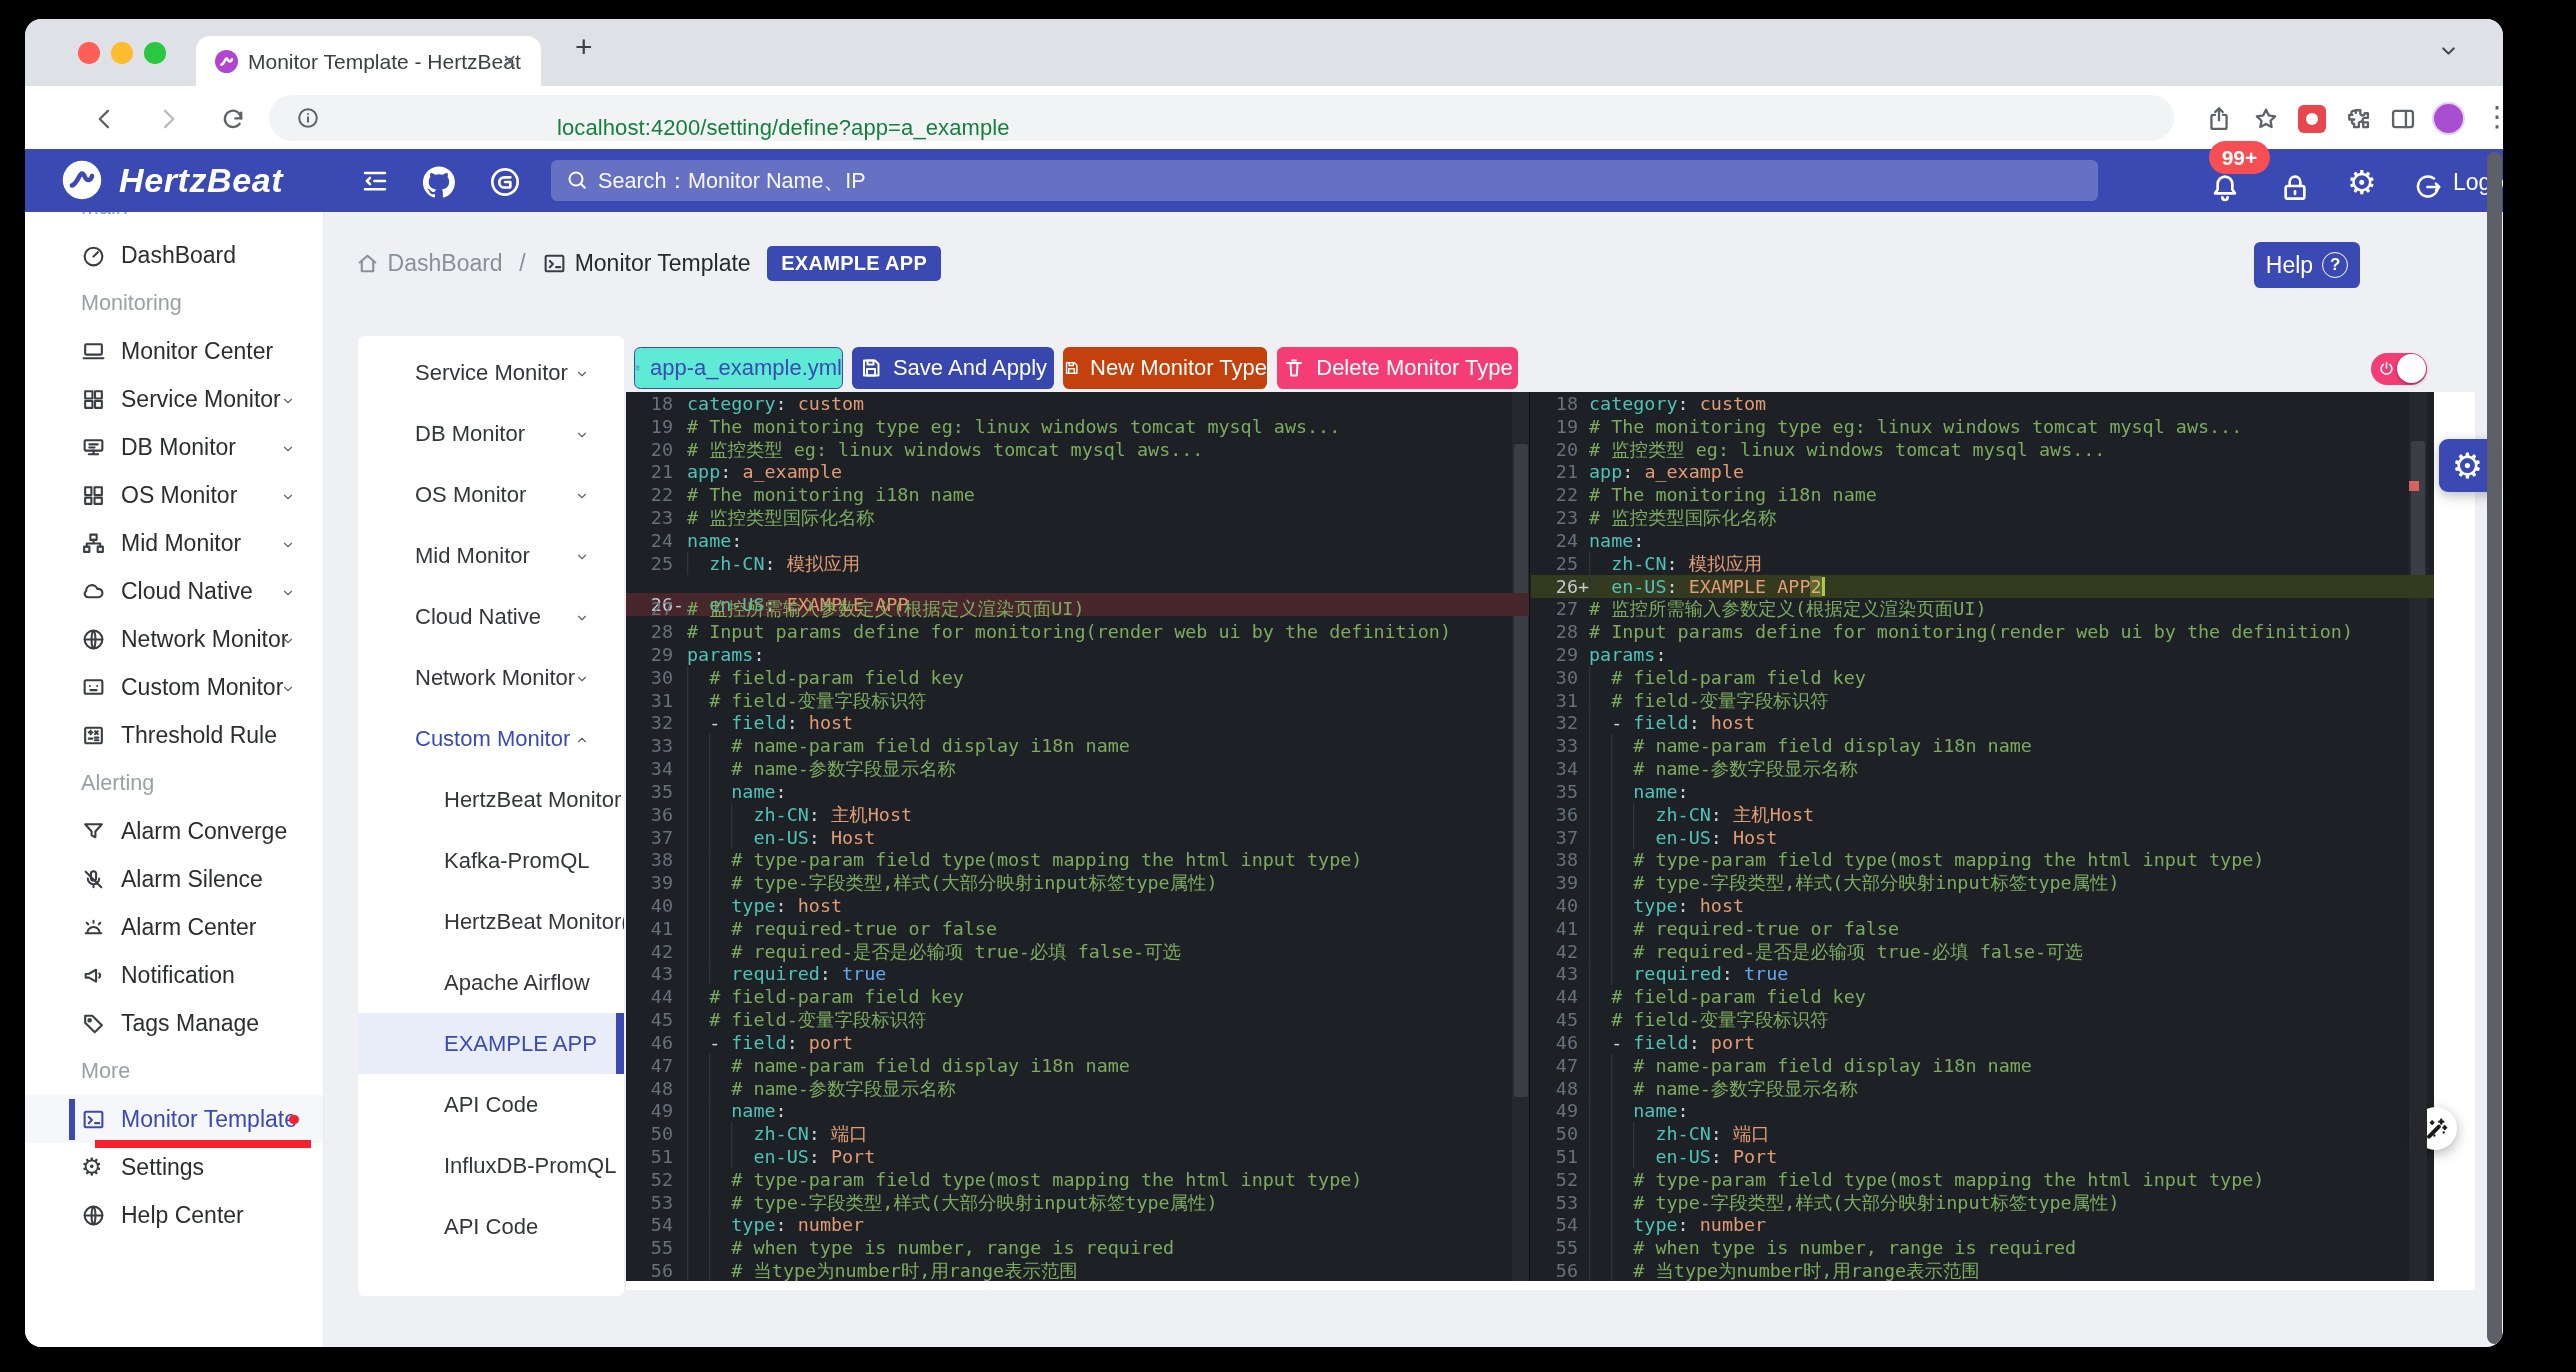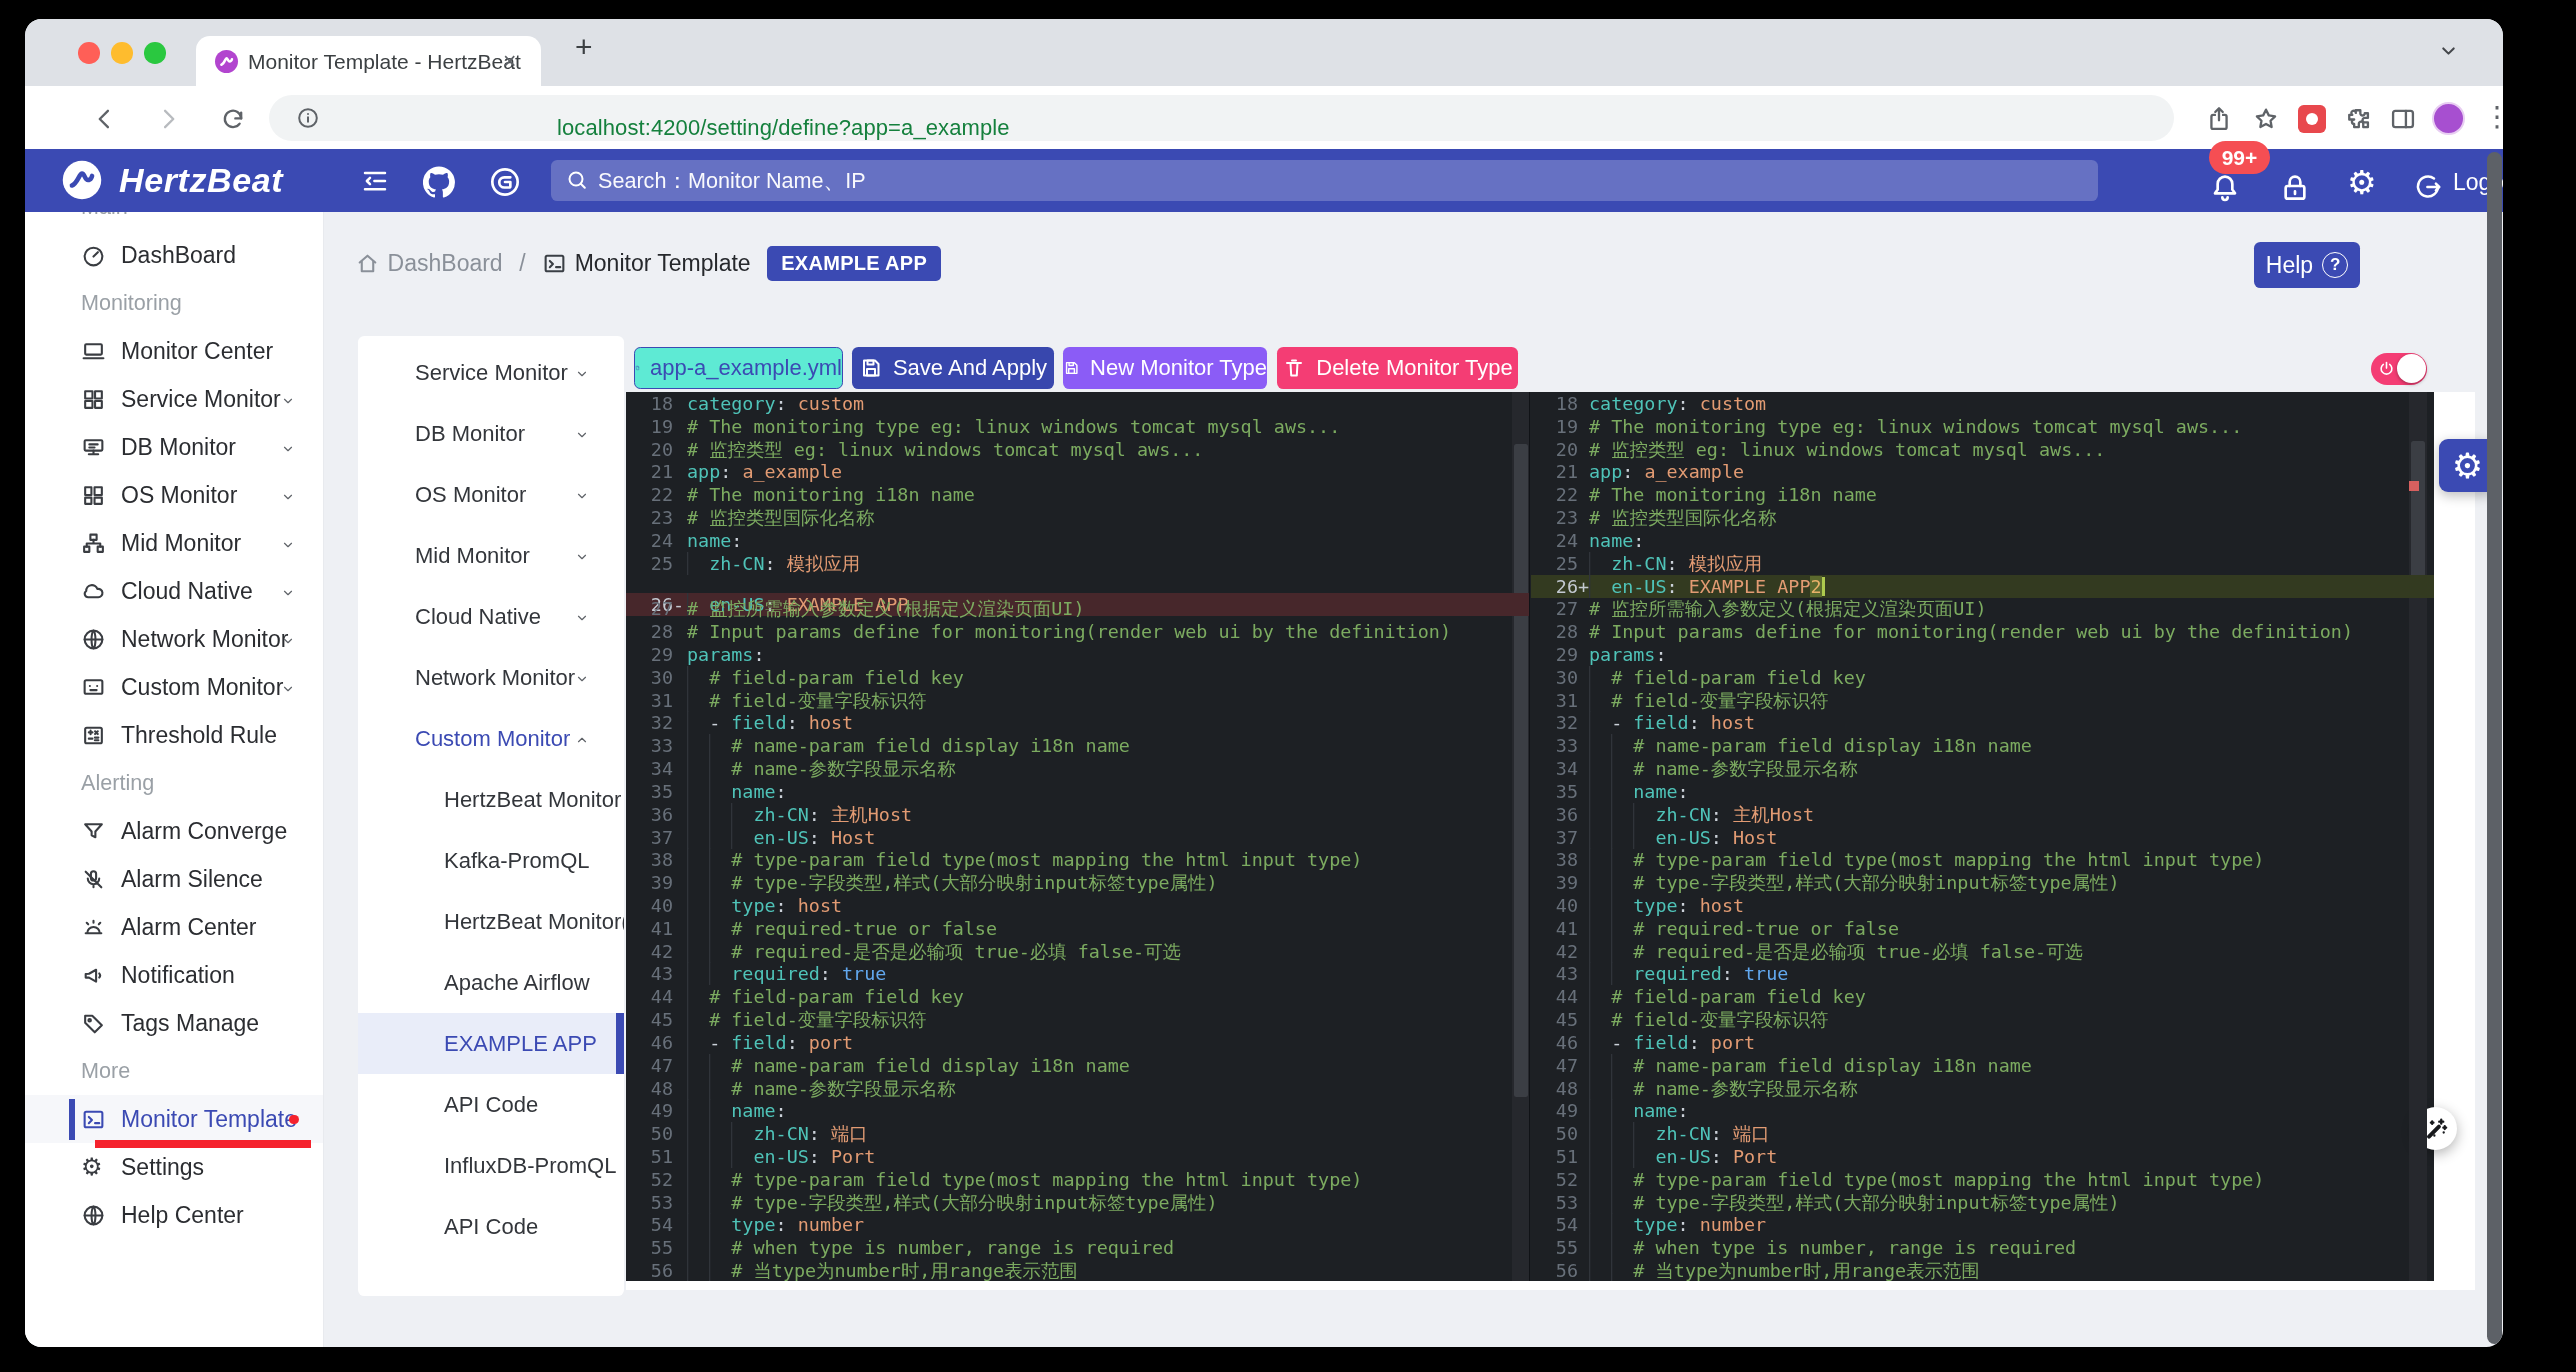--- a/index.html
+++ b/index.html
@@ -75,21 +75,21 @@
   .crow.sel{background:#e9edf9;}
   .crow.sel .lbl{color:#3b4ab3;}
   .selbar{position:absolute;right:0;top:0;width:7.6px;height:61px;background:#3b4ab3;}
 
   
   .tbtn{top:328px;height:42px;border-radius:6.3px;display:flex;align-items:center;justify-content:center;
         color:#fff;font-size:22px;white-space:nowrap;}
   .tbtn .bic{width:24px;height:24px;margin-right:10px;}
   .btn-file{left:609px;width:209px;background:#5eead4;border:1.9px solid #3b4ab3;color:#3b4ab3;box-sizing:border-box;}
   .btn-save{left:827px;width:202px;background:#3847ad;}
-  .btn-new{left:1038px;width:204px;background:#8b5cf6;}
+  .btn-new{left:1038px;width:204px;background:#c2410c;}
   .btn-del{left:1252px;width:241px;background:#f43d74;}
   .toggle{left:2346px;top:334px;width:56px;height:32px;border-radius:16px;background:#f43d74;}
   .knob{position:absolute;right:1.3px;top:1.3px;width:29px;height:29px;border-radius:50%;background:#fff;
         box-shadow:0 1.3px 3.8px rgba(0,0,0,.35);}
   .pwr{position:absolute;left:6.3px;top:6.3px;width:19px;height:19px;color:#fff;}
 
   
   .edcard{left:601px;top:373px;width:1849px;height:898px;background:#fff;}
   .editor{left:601px;top:373px;width:1808px;height:889px;background:#1d2024;overflow:hidden;
           font-family:"DejaVu Sans Mono","DejaVu Sans",monospace;font-size:18.4px;}

